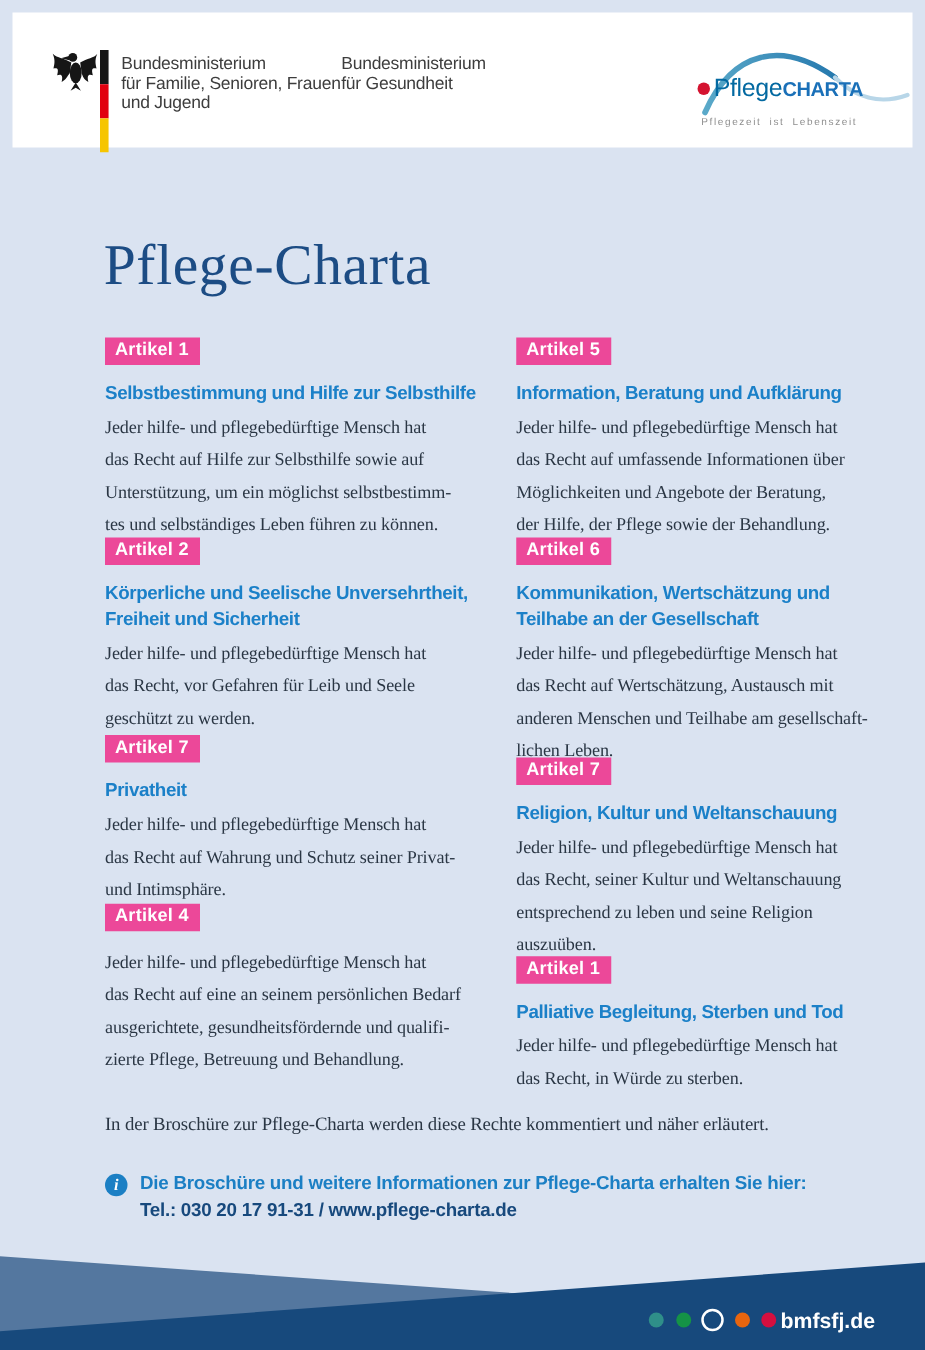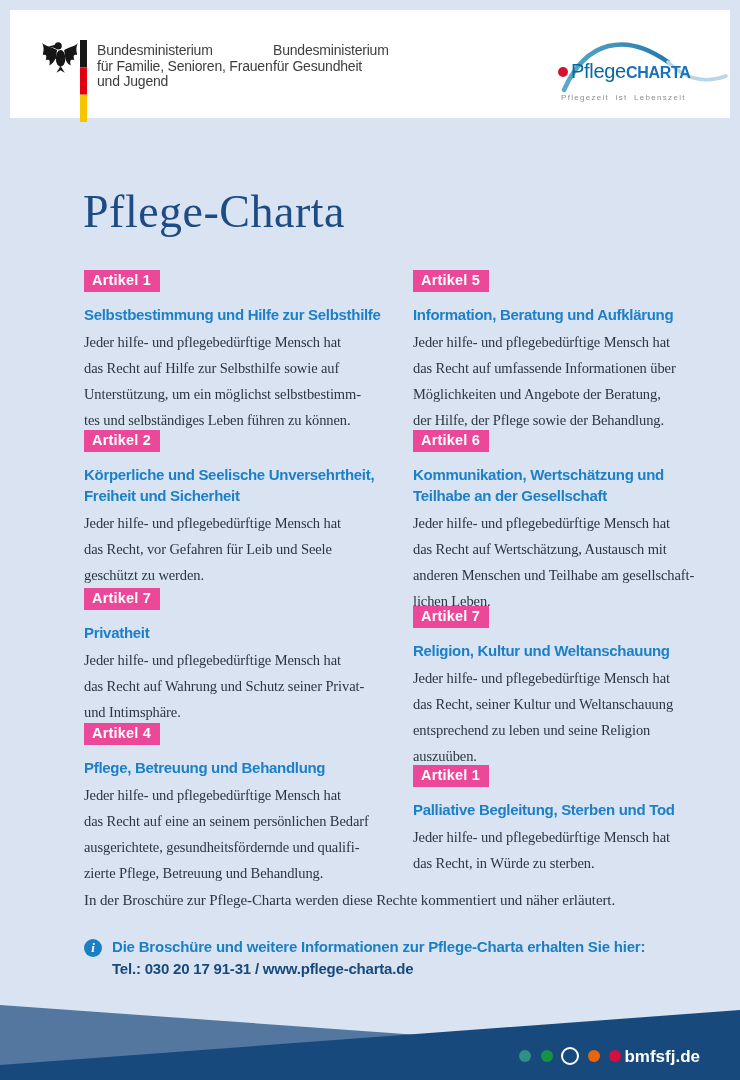--- a/index.html
+++ b/index.html
@@ -123,21 +123,20 @@
 <div class="article a3">
   <span class="badge">Artikel 7</span>
   <div class="article-heading">Privatheit</div>
   <div class="article-body">Jeder hilfe- und pflegebedürftige Mensch hat
 das Recht auf Wahrung und Schutz seiner Privat-
 und Intimsphäre.</div>
 </div>
 
 <div class="article a4">
   <span class="badge">Artikel 4</span>
-  <div class="article-heading">Pflege, Betreuung und Behandlung</div>
   <div class="article-body">Jeder hilfe- und pflegebedürftige Mensch hat
 das Recht auf eine an seinem persönlichen Bedarf
 ausgerichtete, gesundheitsfördernde und qualifi-
 zierte Pflege, Betreuung und Behandlung.</div>
 </div>
 
 <div class="article a5">
   <span class="badge">Artikel 5</span>
   <div class="article-heading">Information, Beratung und Aufklärung</div>
   <div class="article-body">Jeder hilfe- und pflegebedürftige Mensch hat

